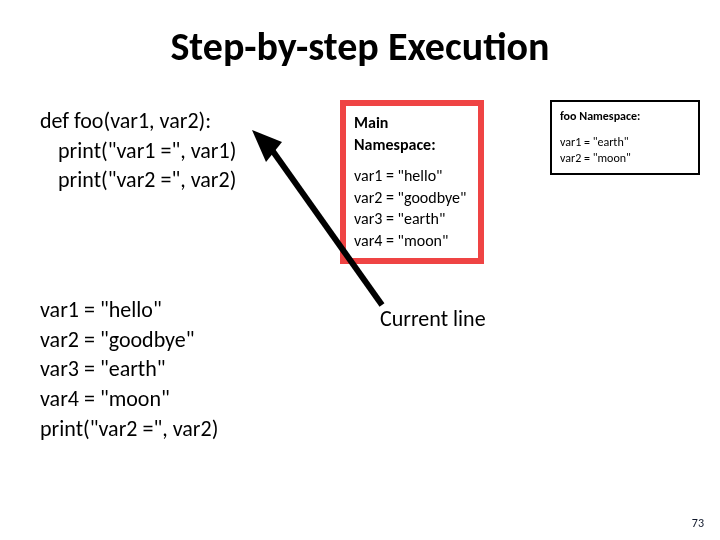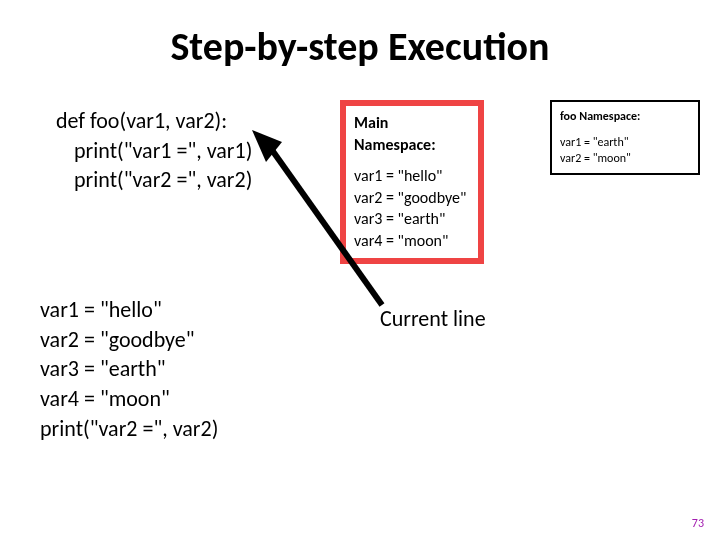--- a/index.html
+++ b/index.html
@@ -1,25 +1,25 @@
 <!DOCTYPE html>
 <html><head>
 <meta charset="utf-8">
 <style>
   * { box-sizing: border-box; margin: 0; padding: 0; }
   html, body { width: 720px; height: 540px; background: #fff; font-family: Calibri, Arial, sans-serif; color: #000; }
   .slide { position: relative; width: 720px; height: 540px; }
   .title { position: absolute; top: 22px; left: 0; width: 720px; text-align: center; font-size: 40px; font-weight: 700; }
-  .code-block-1 { position: absolute; top: 106px; left: 56px; font-size: 22px; line-height: 1.35; }
+  .code-block-1 { position: absolute; top: 106px; left: 40px; font-size: 22px; line-height: 1.35; }
   .code-block-2 { position: absolute; top: 295px; left: 40px; font-size: 22px; line-height: 1.35; }
   .ns-main { position: absolute; top: 100px; left: 340px; width: 144px; border: 6px solid #ef4444; padding: 6px 8px; font-size: 16px; line-height: 1.35; }
   .ns-foo  { position: absolute; top: 100px; left: 550px; width: 150px; border: 2px solid #000; padding: 6px 8px; font-size: 12px; line-height: 1.35; }
   .ns-header { font-weight: 700; margin-bottom: 10px; }
   .current-line-label { position: absolute; top: 305px; left: 380px; font-size: 22px; }
-  .page-num { position: absolute; bottom: 10px; right: 16px; font-size: 12px; color: #a21caf; }
+  .page-num { position: absolute; bottom: 10px; right: 16px; font-size: 12px; color: #0f172a; }
   .arrow { position: absolute; top: 130px; left: 252px; width: 150px; height: 180px; pointer-events: none; }
   .indent { display: inline-block; width: 18px; }
 </style>
 </head>
 <body>
 
 <div class="slide">
 
   <div class="title">Step-by-step Execution</div>
 

